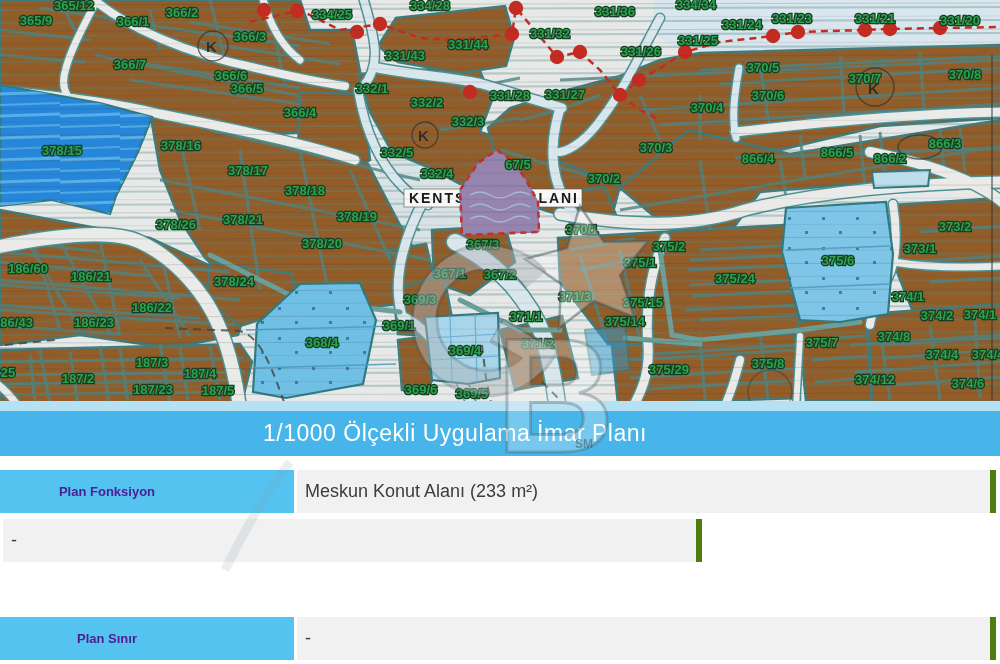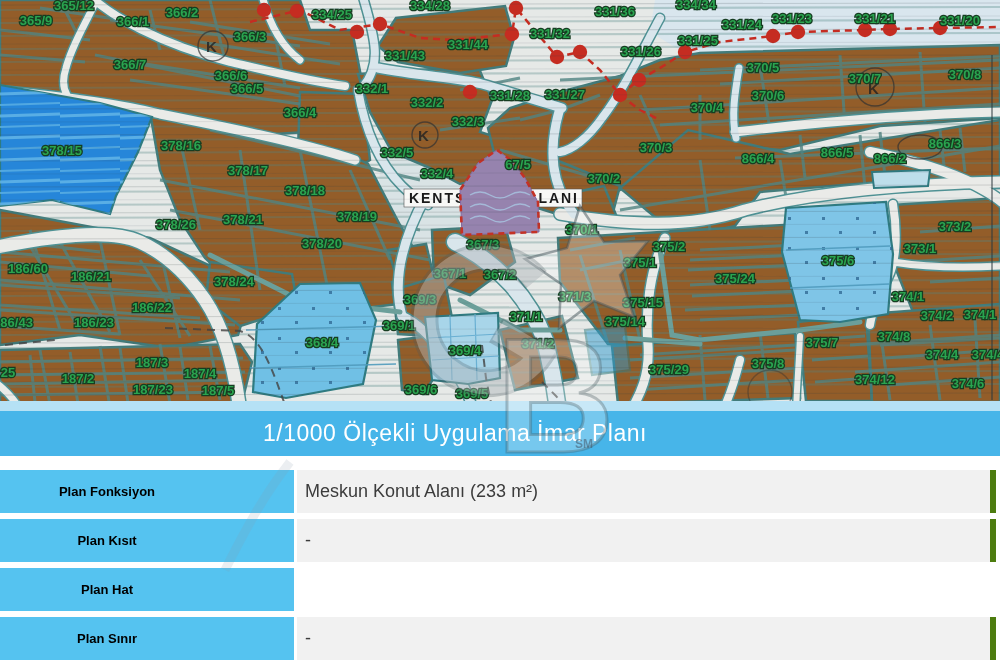--- a/index.html
+++ b/index.html
@@ -2,21 +2,21 @@
 <html lang="tr"><head><meta charset="utf-8">
 <style>
   html,body{margin:0;padding:0;background:#fff;}
   body{font-family:"Liberation Sans", sans-serif; width:1000px; height:664px; overflow:hidden;}
   .map{position:relative; width:1000px; height:401px; overflow:hidden; filter:blur(0.55px) saturate(0.92) brightness(0.98);}
   .banner-light{height:10px; background:#b5e1f5;}
   .banner{height:45px; background:#47b5e9; color:#fff; display:flex; align-items:center; justify-content:center;}
   .banner span{font-size:23px; letter-spacing:0.5px; transform:translateX(-45px);text-align:center;}
   .gap{height:14px; background:#fff;}
   .row{height:43px; margin-bottom:6px; display:flex;}
-  .lbl{width:294px; background:#55c3f0; color:#000000; font-size:13px; font-weight:bold;
+  .lbl{width:294px; background:#55c3f0; color:#4c1d95; font-size:13px; font-weight:bold;
        display:flex; align-items:center; justify-content:center; padding-right:80px; box-sizing:border-box;}
   .val{width:702px; background:#f1f1f1; color:#3c3c3c; font-size:18px; display:flex; align-items:center;
        padding-left:8px; box-sizing:border-box; border-right:6px solid #4d7c0f; border-left:3px solid #fff;}
   .page{position:relative; width:1000px; height:664px;}
   .wmark{position:absolute; left:0; top:0; pointer-events:none;}
 </style></head>
 <body>
 <div class="page">
 <div class="map">
 
@@ -387,25 +387,23 @@
 <div class="banner-light"></div>
 <div class="banner">
       <span>1/1000 Ölçekli Uygulama İmar Planı</span>
     </div>
 <div class="gap"></div>
 <div class="row">
       <div class="lbl">Plan Fonksiyon</div>
       <div class="val">Meskun Konut Alanı (233 m²)</div>
     </div>
 <div class="row">
-      <div class="lbl">Plan Kısıt</div>
       <div class="val">-</div>
     </div>
 <div class="row">
-      <div class="lbl">Plan Hat</div>
     </div>
 <div class="row">
       <div class="lbl">Plan Sınır</div>
       <div class="val">-</div>
     </div>
 
 <svg class="wmark" width="1000" height="664" viewBox="0 0 1000 664">
   <path d="M 648 241 l -28 34 l 14 42 l -40 -16 l -35 27 l 2 -44 l -36 -25 l 42 -11 l 13 -42 l 24 36 Z" fill="#ffffff" fill-opacity="0.30" stroke="#46565c" stroke-opacity="0.50" stroke-width="2.5"></path>
   <g fill="none">
     <path d="M 536 280 A 63 63 0 1 0 540 355 L 496 330" stroke="#4a5a60" stroke-opacity="0.28" stroke-width="28"></path>

